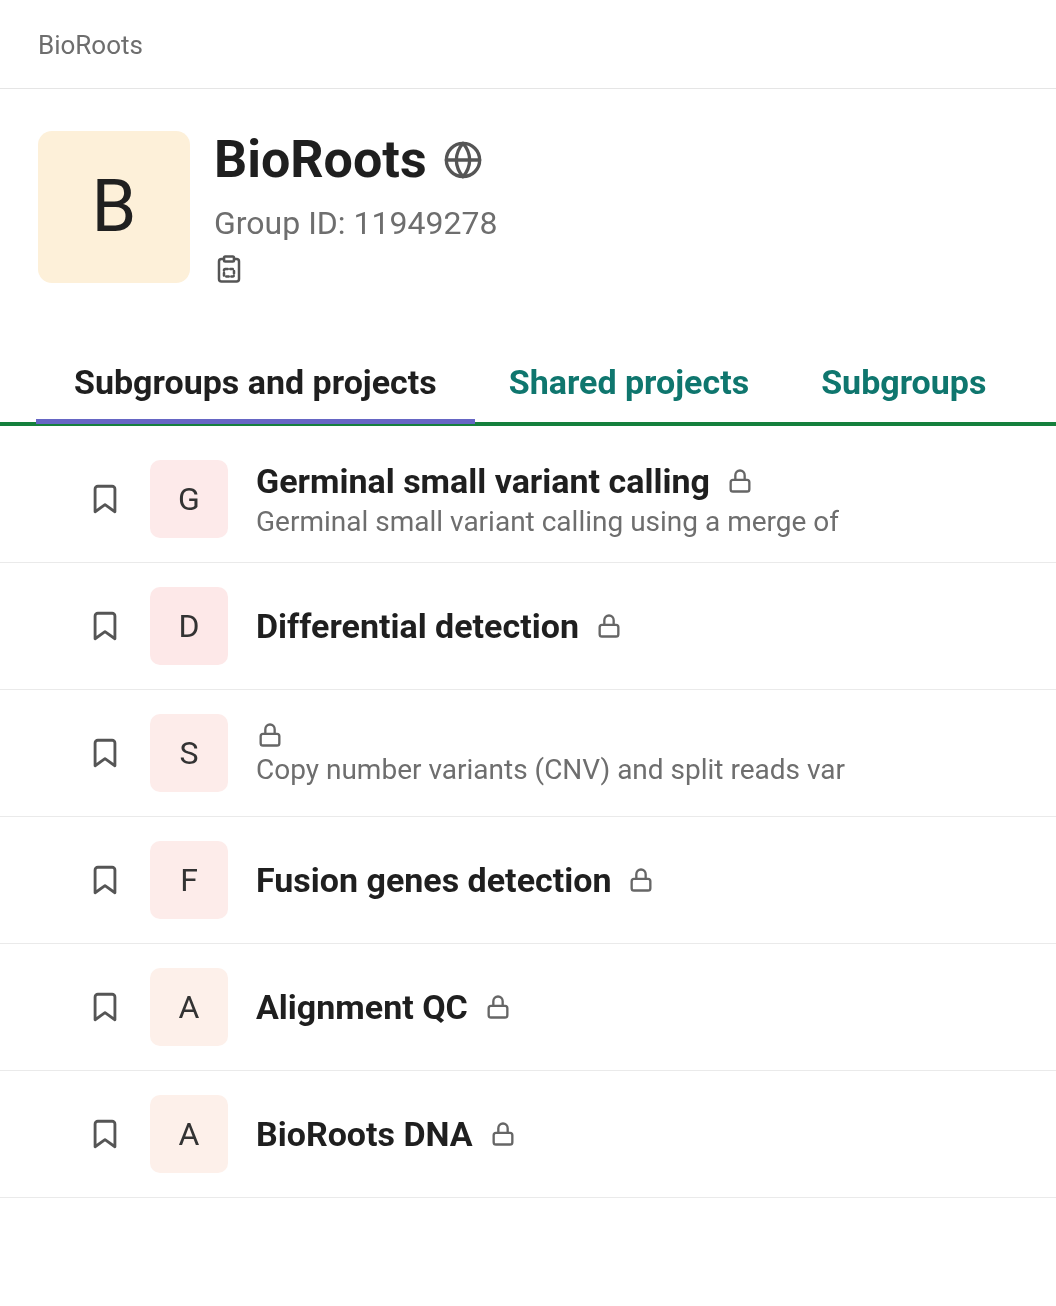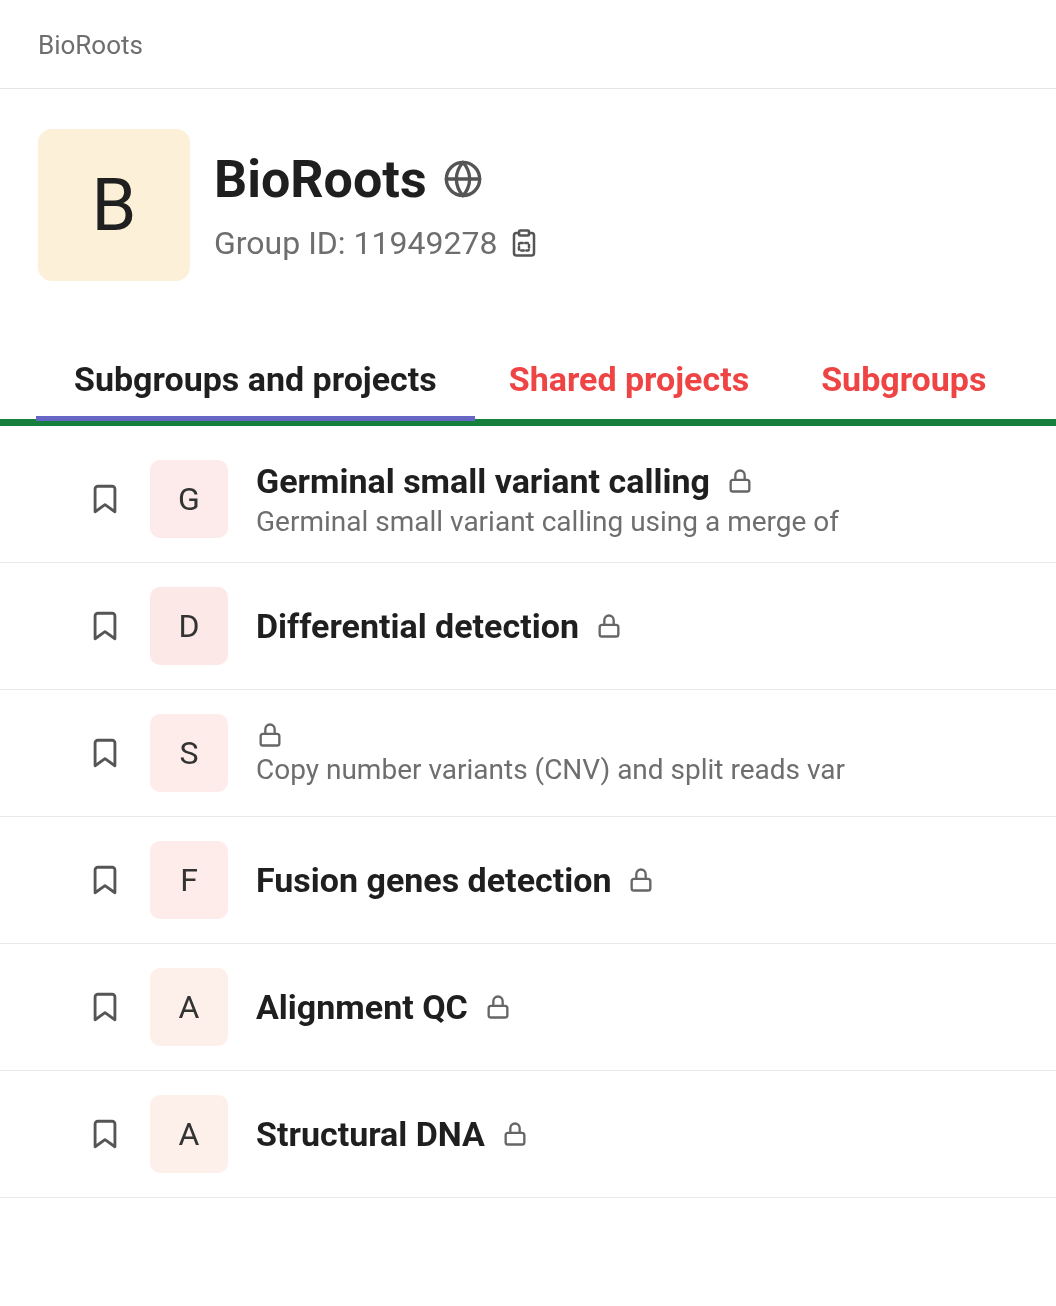--- a/index.html
+++ b/index.html
@@ -48,46 +48,47 @@
       font-weight: 700;
       color: #1f1f1f;
     }
     .globe-icon {
       color: #555;
       display: inline-flex;
       align-items: center;
     }
     .group-id-row {
       display: flex;
-      align-items: center;
+      align-items: flex-start;
       gap: 12px;
       margin-top: 14px;
+      flex-direction: column;
     }
     .group-id-text {
       font-size: 32px;
       color: #6e6e6e;
     }
     .copy-icon {
       color: #555;
       display: inline-flex;
       align-items: center;
       cursor: pointer;
     }
     .tabs {
       display: flex;
       gap: 72px;
       padding: 0 38px 0 74px;
-      border-bottom: 7px solid #15803d;
+      border-bottom: 4px solid #15803d;
       margin-top: 10px;
     }
     .tab {
       padding: 18px 0 20px 0;
       font-size: 34px;
       font-weight: 700;
-      color: #ef4444;
+      color: #0f766e;
       cursor: pointer;
       position: relative;
       white-space: nowrap;
     }
     .tab.active {
       color: #1f1f1f;
     }
     .tab.active::after {
       content: "";
       position: absolute;
@@ -298,21 +299,21 @@
     </div>
     <div class="project-item">
       <span class="bookmark-icon">
         <svg width="34" height="34" viewBox="0 0 24 24" fill="none" stroke="currentColor" stroke-width="2" stroke-linecap="round" stroke-linejoin="round">
           <path d="M19 21l-7-5-7 5V5a2 2 0 0 1 2-2h10a2 2 0 0 1 2 2z"></path>
         </svg>
       </span>
       <div class="project-avatar" style="background: rgb(253, 240, 234);">A</div>
       <div class="project-text">
         <div class="project-title-row">
-          <div class="project-title">Structural DNA</div>
+          <div class="project-title">BioRoots DNA</div>
           <span class="lock-icon">
             <svg width="28" height="28" viewBox="0 0 24 24" fill="none" stroke="currentColor" stroke-width="2" stroke-linecap="round" stroke-linejoin="round">
               <rect x="4" y="11" width="16" height="10" rx="2" ry="2"></rect>
               <path d="M8 11V7a4 4 0 0 1 8 0v4"></path>
             </svg>
           </span>
         </div>
       </div>
     </div>
   </div>

